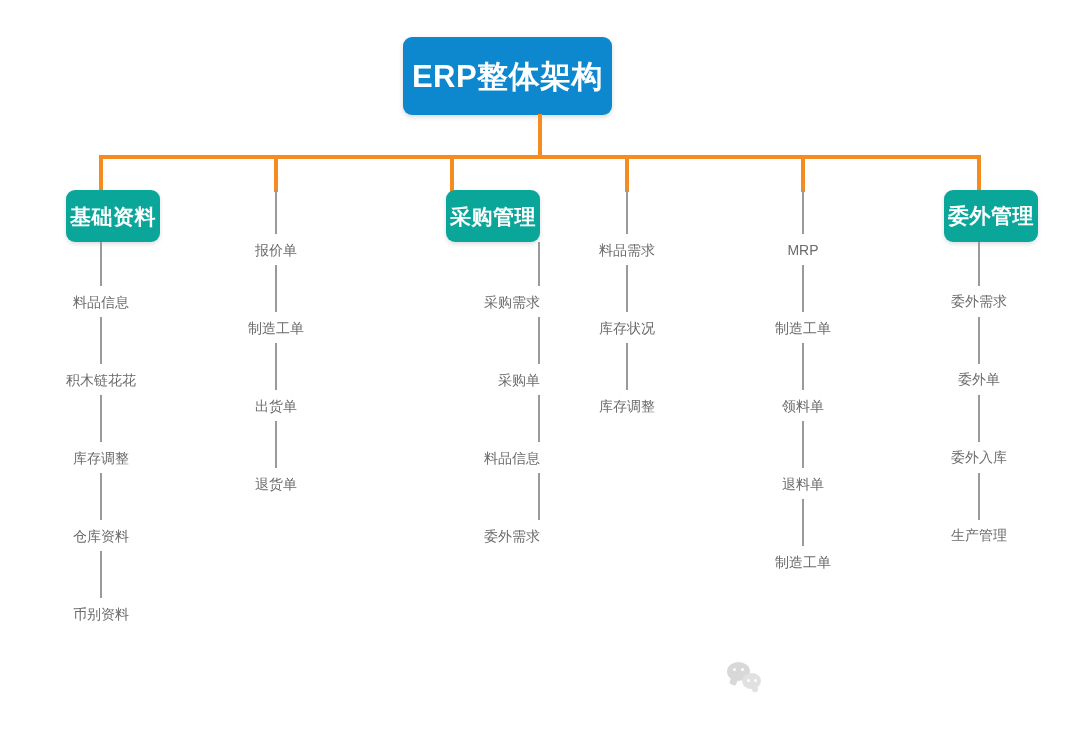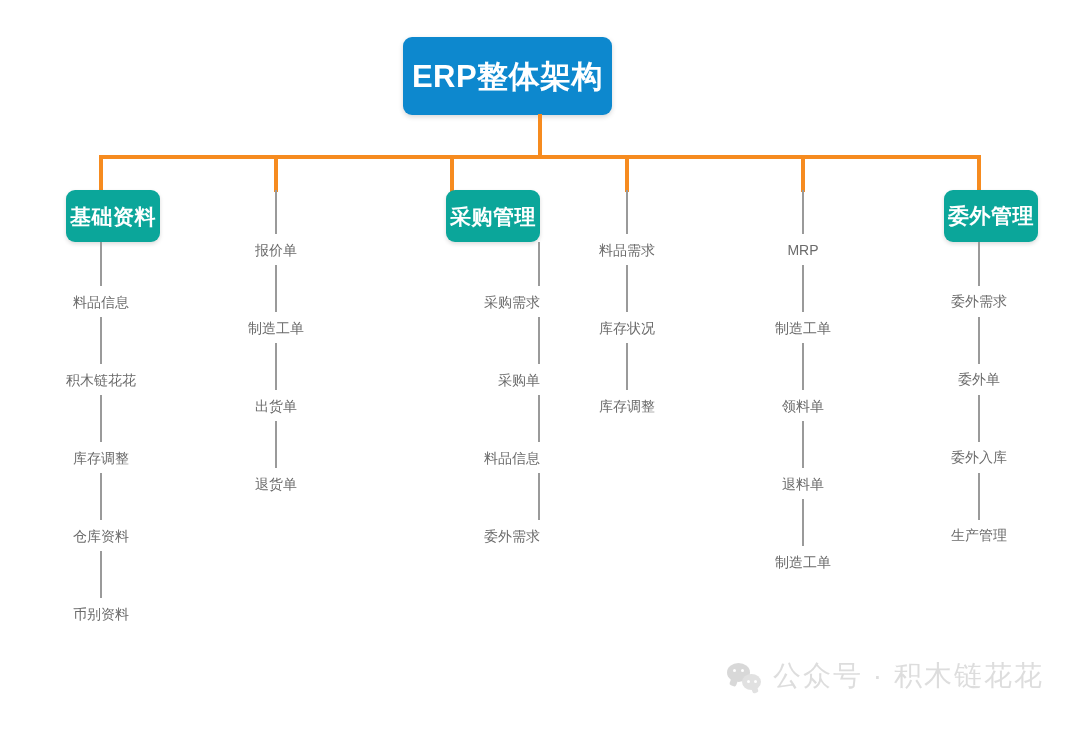--- a/index.html
+++ b/index.html
@@ -293,16 +293,15 @@
 
   <div class="watermark">
     <span class="wechat-icon">
       <span class="bubble-big"></span>
       <span class="bubble-small"></span>
       <span class="dot d1"></span>
       <span class="dot d2"></span>
       <span class="dot d3"></span>
       <span class="dot d4"></span>
     </span>
-    <span class="watermark-text">公众号 · 积木链花花</span>
   </div>
 
 </div>
 
 </body></html>

